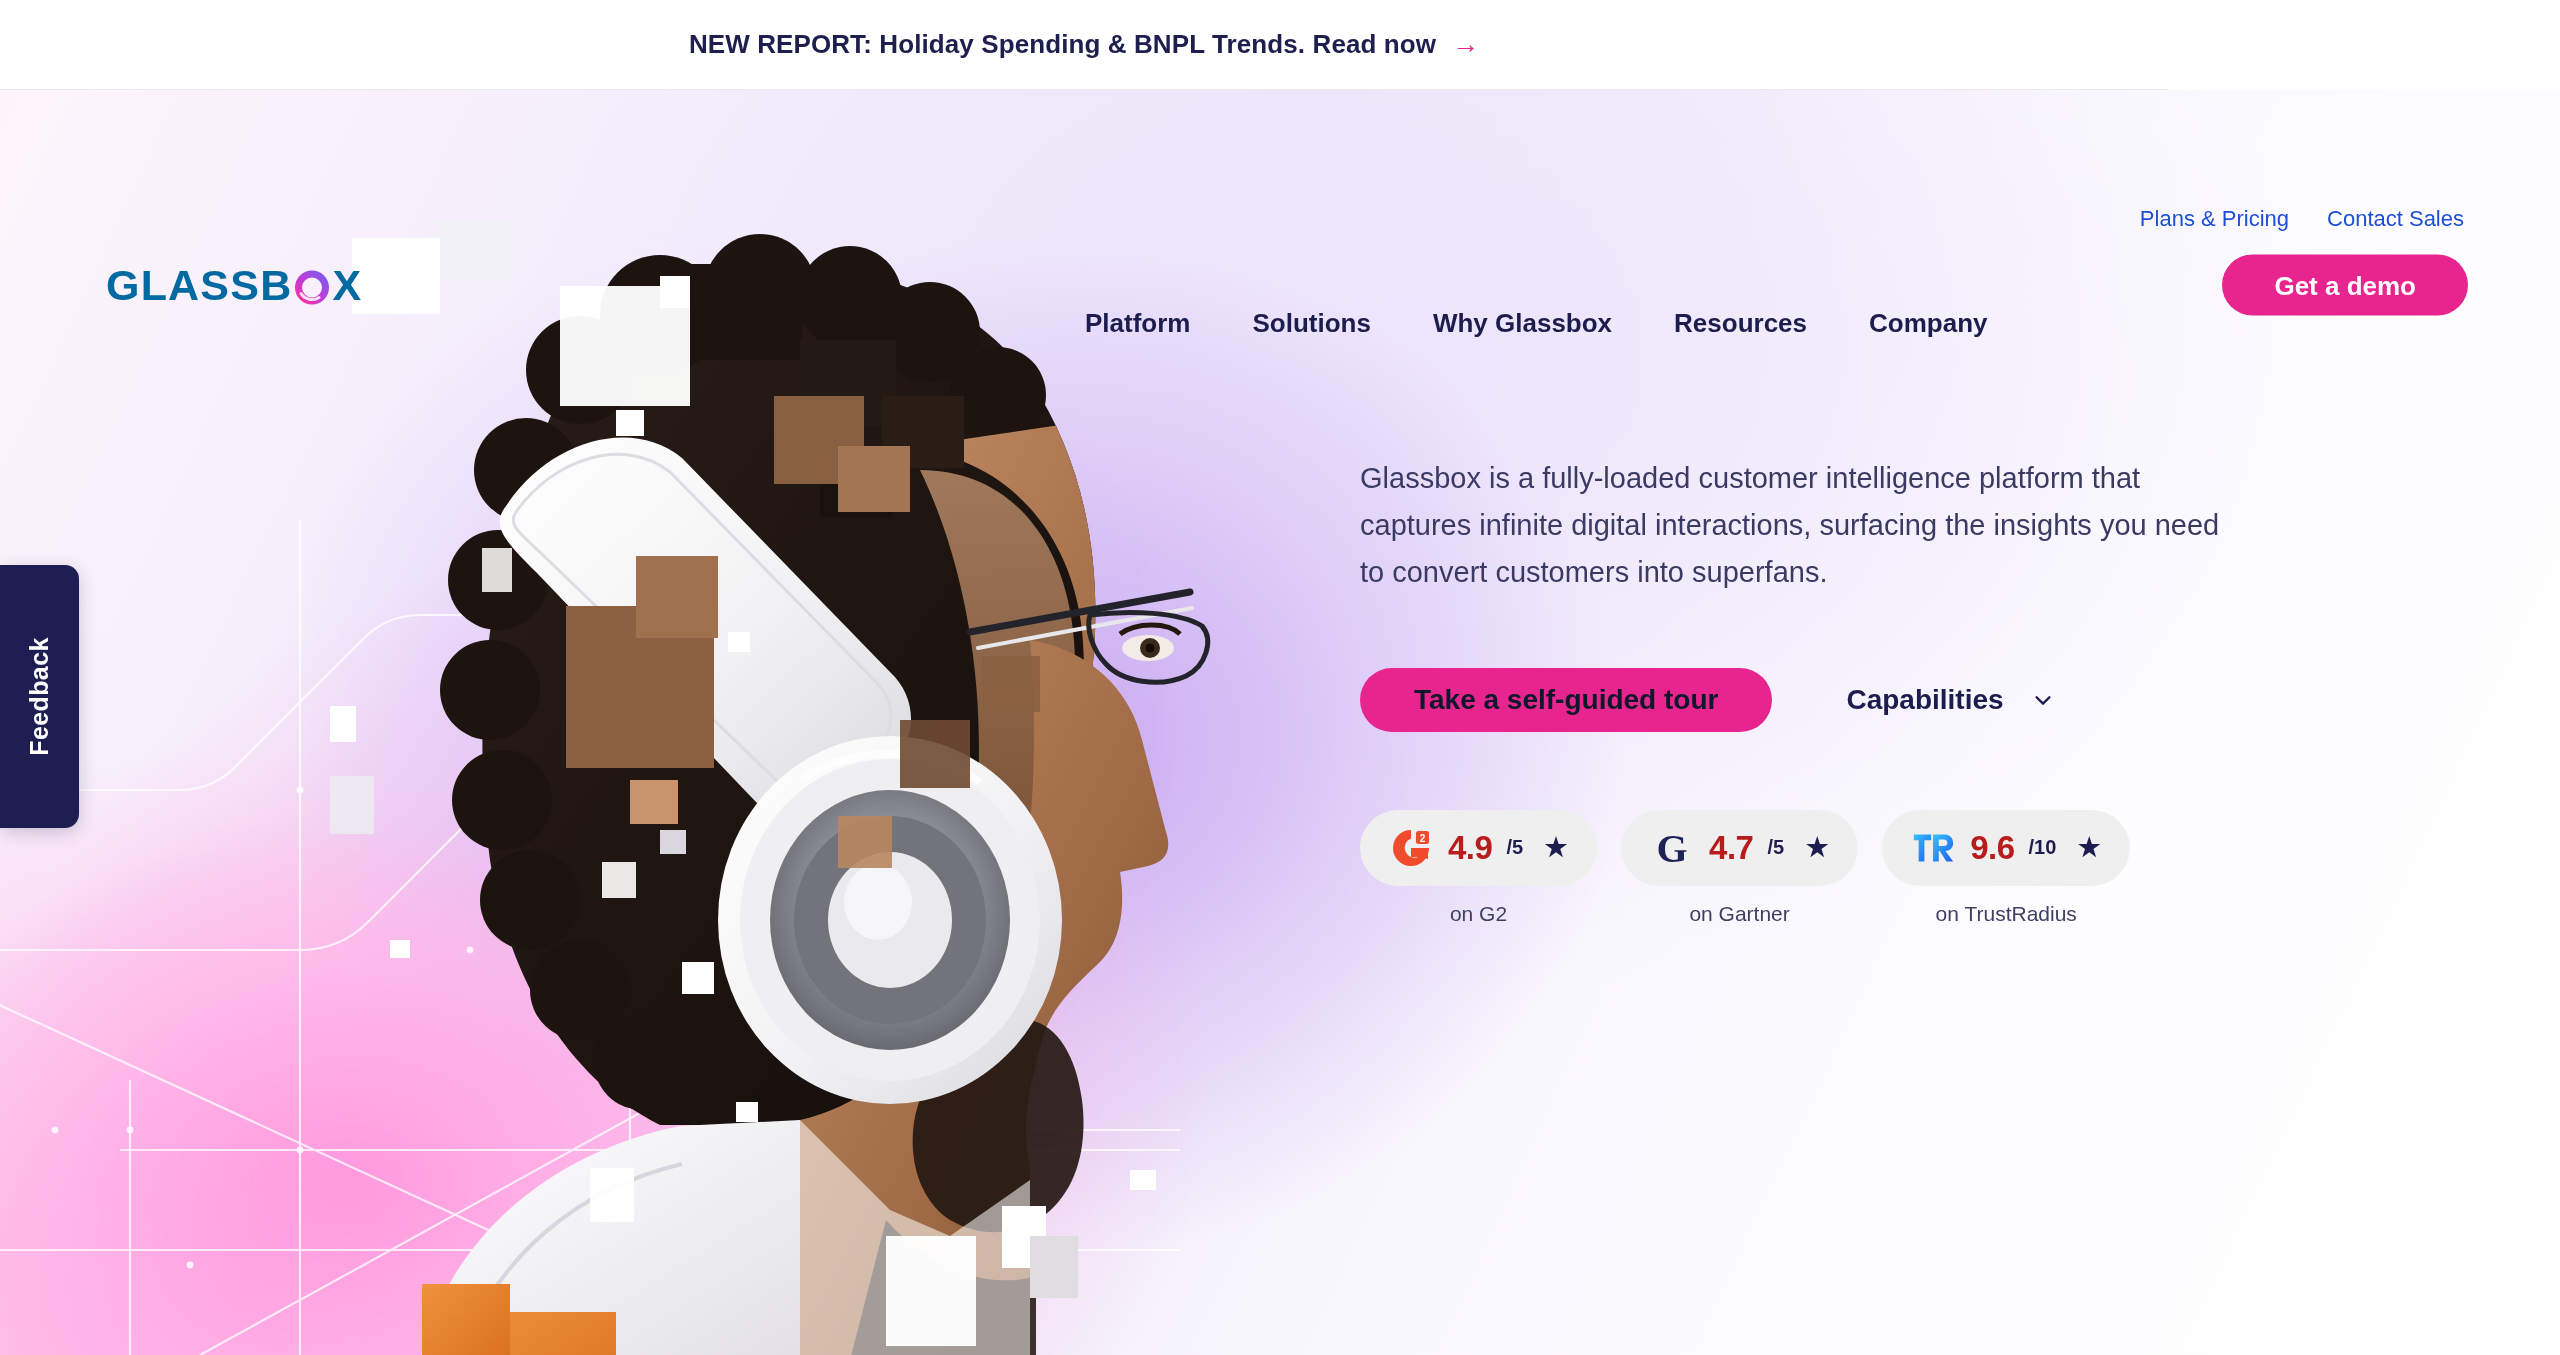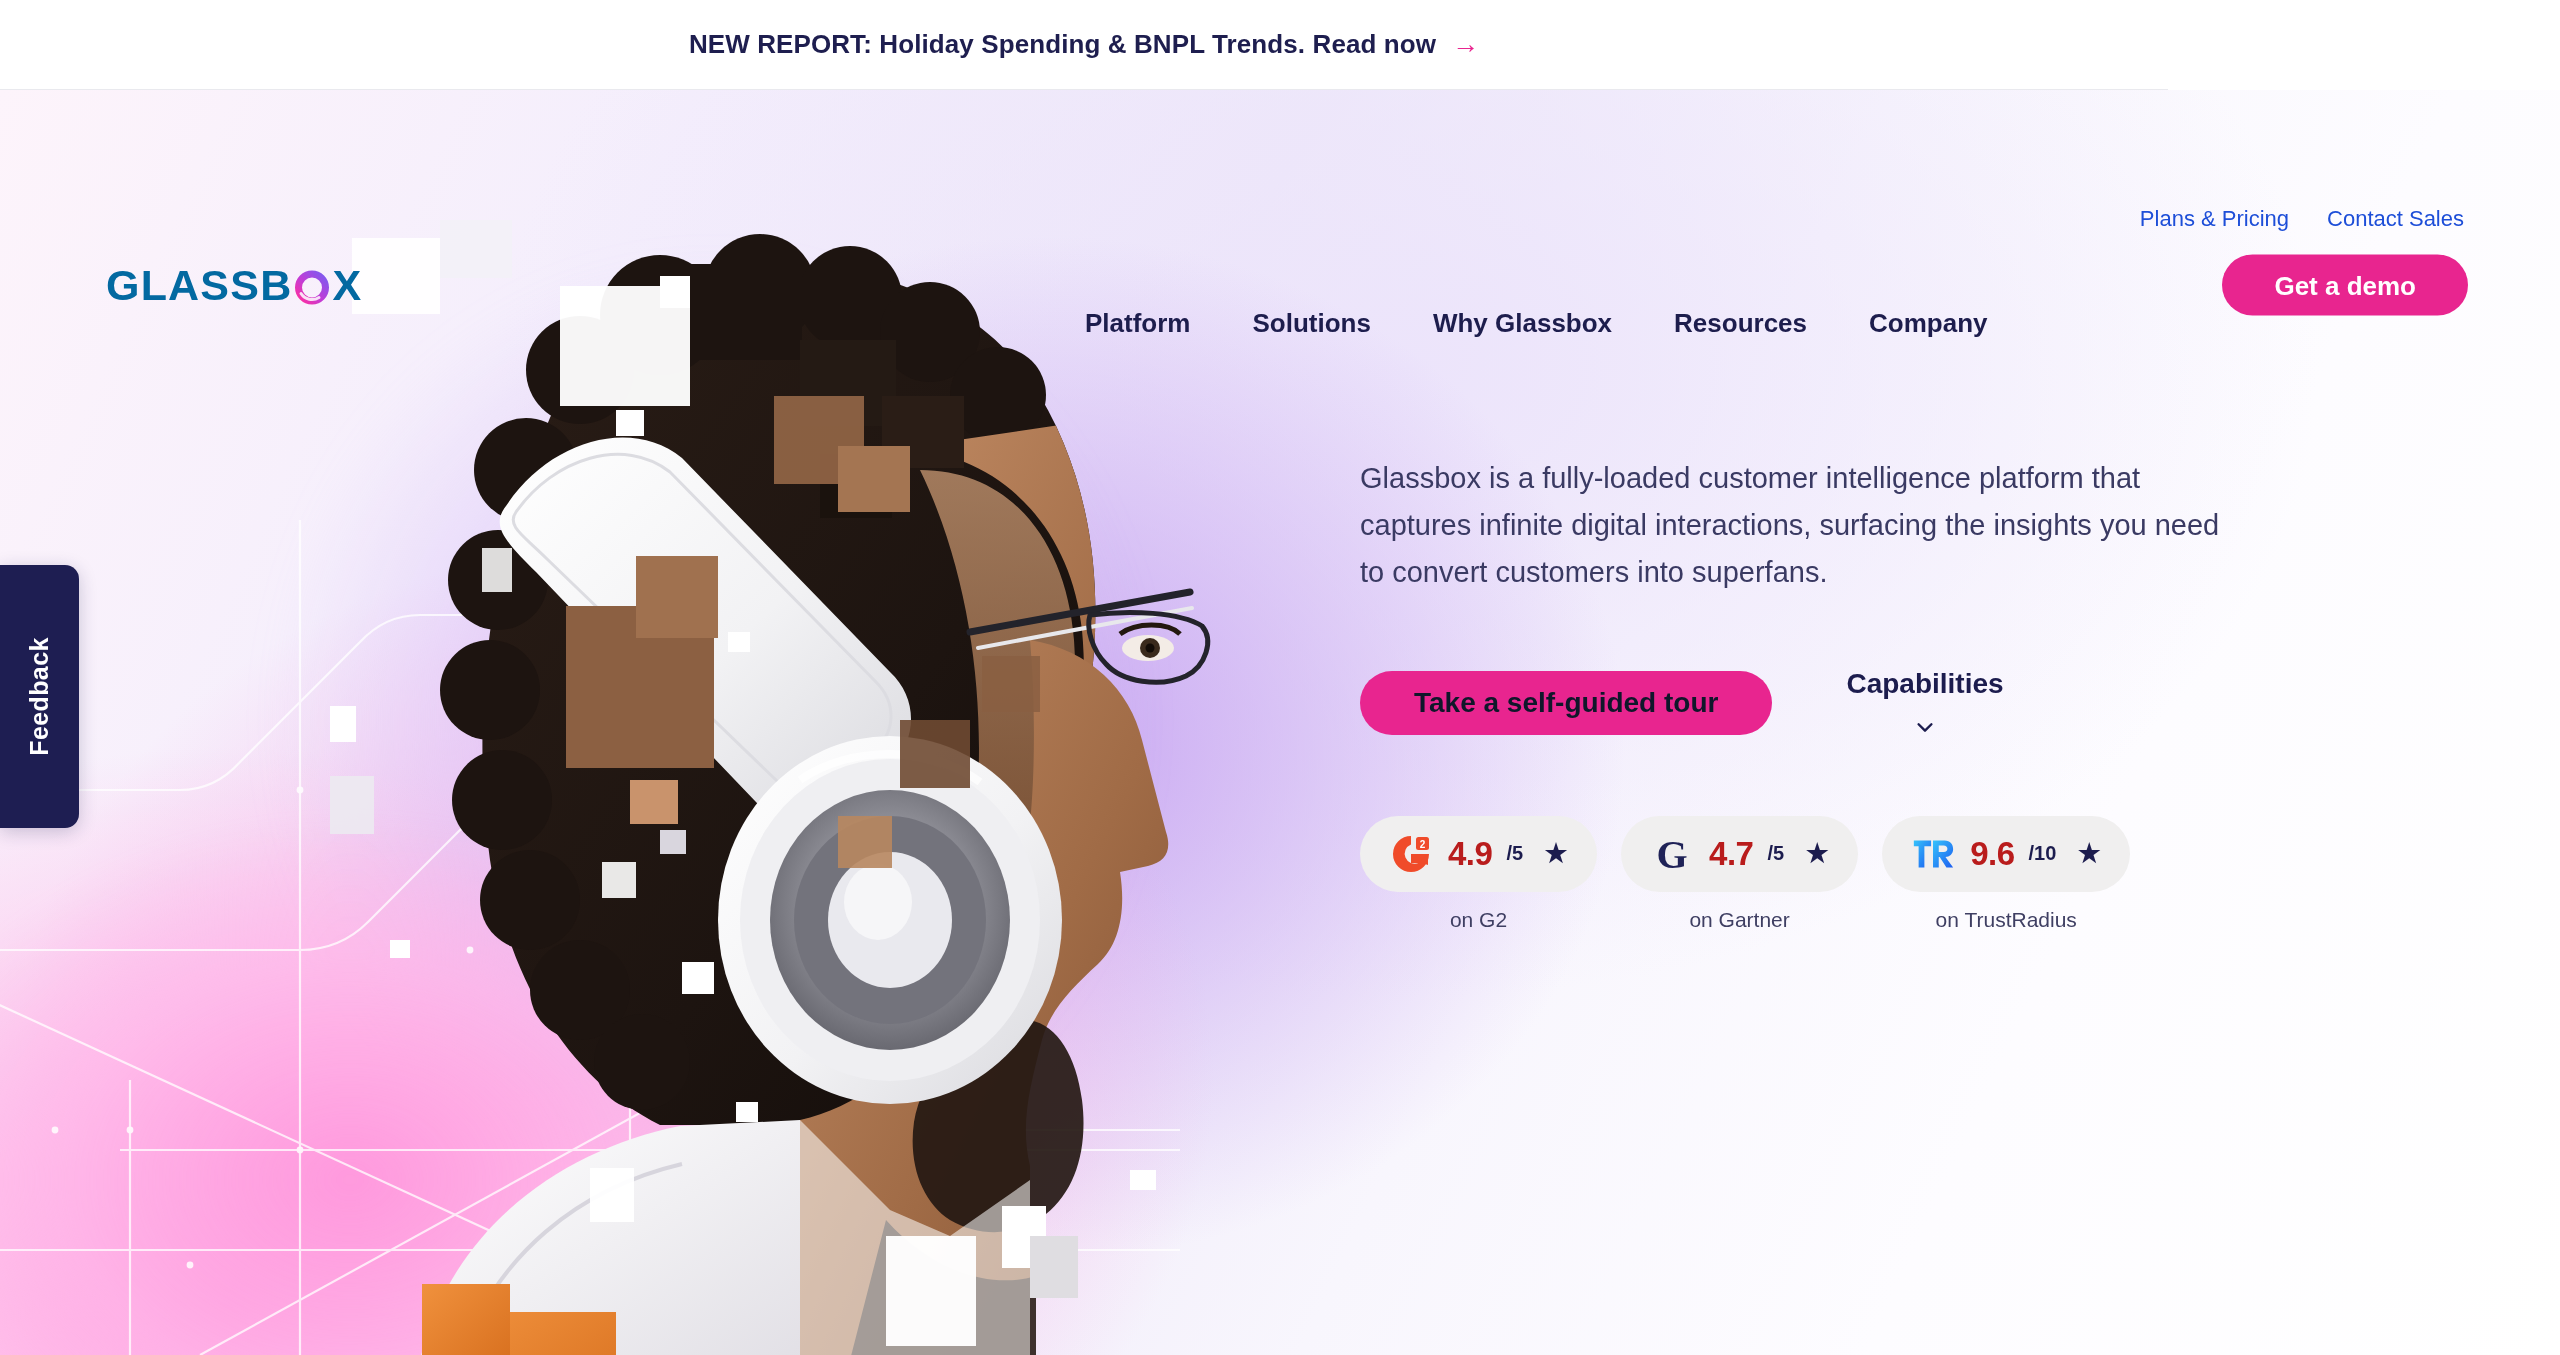--- a/index.html
+++ b/index.html
@@ -113,22 +113,22 @@
     margin-top:35px; font-size:29px; line-height:1.62; color:#3a3a63; max-width:880px;
   }
 
   .cta-row{ margin-top:72px; display:flex; align-items:center; gap:74px; }
   .tour-btn{
     background:#e8258f; color:#0f172a; border:none; border-radius:70px;
     padding:0 54px; height:64px; font-size:28px; font-weight:800;
     font-family:"Liberation Sans", sans-serif; cursor:pointer; white-space:nowrap;
   }
   .capabilities{
-    display:flex; align-items:center; gap:16px; cursor:pointer;
-    font-size:28px; font-weight:800; color:#1c1c4e; white-space:nowrap;flex-direction:column;
+    display:flex; align-items:center; gap:28px; cursor:pointer;
+    font-size:28px; font-weight:800; color:#1c1c4e; white-space:nowrap;
   }
   .chev{ display:inline-block; width:22px; height:22px; }
 
   
   .badges{ margin-top:78px; display:flex; gap:24px; }
   .badge-wrap{ display:flex; flex-direction:column; align-items:center; }
   .badge{
     background:#f0efef; border-radius:42px; height:76px;
     display:flex; align-items:center; gap:14px; padding:0 28px;
   }

